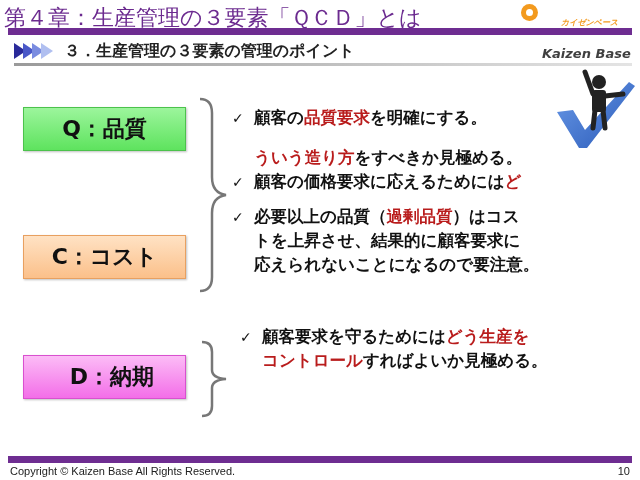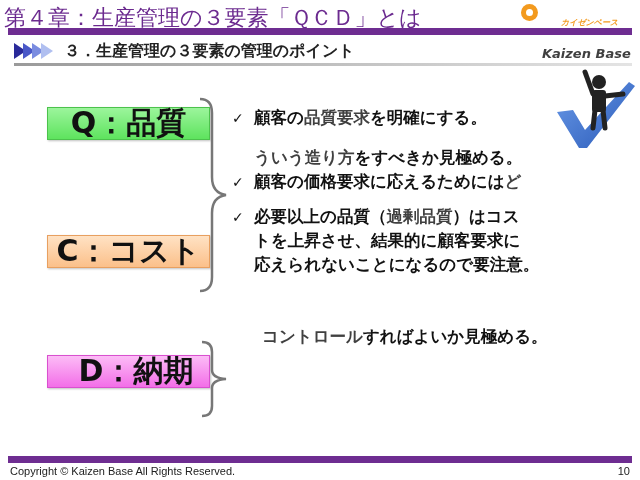--- a/index.html
+++ b/index.html
@@ -9,30 +9,30 @@
   .topbar { position:absolute; left:8px; top:28px; width:624px; height:7px; background:#6e2d91; }
   .logo { position:absolute; left:521px; top:2px; width:115px; height:26px; }
   .logo .gear { position:absolute; left:0; top:2px; width:17px; height:17px; border-radius:50%; background:#f39a1e; }
   .logo .gear::after { content:""; position:absolute; left:5px; top:5px; width:7px; height:7px; border-radius:50%; background:#fff; }
   .logo .name { position:absolute; left:21px; top:0px; font-size:13px; font-weight:bold; color:#404040; white-space:nowrap; font-style:italic;margin-top:44px; }
   .logo .kana { position:absolute; left:40px; top:15px; font-size:8px; font-weight:bold; color:#f39a1e; white-space:nowrap; font-style:italic; }
   .subhead { position:absolute; left:14px; top:39px; height:24px; width:618px; }
   .arrows { position:absolute; left:0; top:4px; width:40px; height:16px; }
   .subtitle { position:absolute; left:50px; top:2px; font-size:16px; font-weight:bold; color:#222; white-space:nowrap; }
   .subline { position:absolute; left:0; top:24px; width:618px; height:3px; background:linear-gradient(to right,#9a9a9a,#e4e4e4); }
-  .label-box { position:absolute; left:23px; width:163px; height:33px; display:flex; align-items:center; justify-content:center;
-               font-size:30px; font-weight:bold; color:#111; box-sizing:border-box; box-shadow:1px 1px 2px rgba(0,0,0,0.25);margin-left:24px; }
+  .label-box { position:absolute; left:23px; width:163px; height:44px; display:flex; align-items:center; justify-content:center;
+               font-size:22px; font-weight:bold; color:#111; box-sizing:border-box; box-shadow:1px 1px 2px rgba(0,0,0,0.25); }
   .q { top:107px; background:linear-gradient(to bottom,#9cf59c,#5ee35e); border:1px solid #4cc24c; }
   .c { top:235px; background:linear-gradient(to bottom,#ffe2c4,#fbc08a); border:1px solid #e8a060; }
   .d { top:355px; background:linear-gradient(to bottom,#fcbcf6,#f36ee8); border:1px solid #d950cf;padding-left:15px; }
   .brace { position:absolute; }
   .bullet { position:absolute; font-size:16.5px; font-weight:bold; color:#111; line-height:24px; white-space:nowrap; }
   .bullet .chk { display:inline-block; width:22px; font-size:14px; font-weight:bold; }
   .bullet .indent { display:inline-block; width:22px; }
-  .red { color:#404040; }
+  .red { color:#b91c1c; }
   .figure { position:absolute; left:553px; top:68px; width:82px; height:82px; }
   .botbar { position:absolute; left:8px; top:456px; width:624px; height:7px; background:#6e2d91; }
   .copyright { position:absolute; left:10px; top:465px; font-size:11px; color:#222; font-family:"Liberation Sans", sans-serif; white-space:nowrap; }
   .pageno { position:absolute; right:10px; top:465px; font-size:11px; color:#222; font-family:"Liberation Sans", sans-serif; }
 </style>
 </head>
 <body>
 
 <div class="title">第４章：生産管理の３要素「ＱＣＤ」とは</div>
 
@@ -72,20 +72,21 @@
 <div class="bullet" style="left:232px; top:146px;" id="b1">
     <div><span class="indent"></span><span class="red">ういう造り方</span><span>をすべきか見極める。</span></div>
     <div><span class="chk">✓</span><span>顧客の価格要求に応えるためには</span><span class="red">ど</span></div>
   </div>
 <div class="bullet" style="left:232px; top:205px;" id="b2">
     <div><span class="chk">✓</span><span>必要以上の品質（</span><span class="red">過剰品質</span><span>）はコス</span></div>
     <div><span class="indent"></span><span>トを上昇させ、結果的に顧客要求に</span></div>
     <div><span class="indent"></span><span>応えられないことになるので要注意。</span></div>
   </div>
 <div class="bullet" style="left:240px; top:325px;" id="b3">
+    <div><span class="chk">✓</span><span>顧客要求を守るためには</span><span class="red">どう生産を</span></div>
     <div><span class="indent"></span><span class="red">コントロール</span><span>すればよいか見極める。</span></div>
   </div>
 <div class="bullet" style="left:240px; top:388px;" id="b4">
   </div>
 
 <svg class="figure" viewBox="0 0 82 82">
   <defs>
     <linearGradient id="ck" x1="0" y1="0" x2="1" y2="1">
       <stop offset="0" stop-color="#6a9ae8"></stop>
         <stop offset="1" stop-color="#2a5ab8"></stop>

